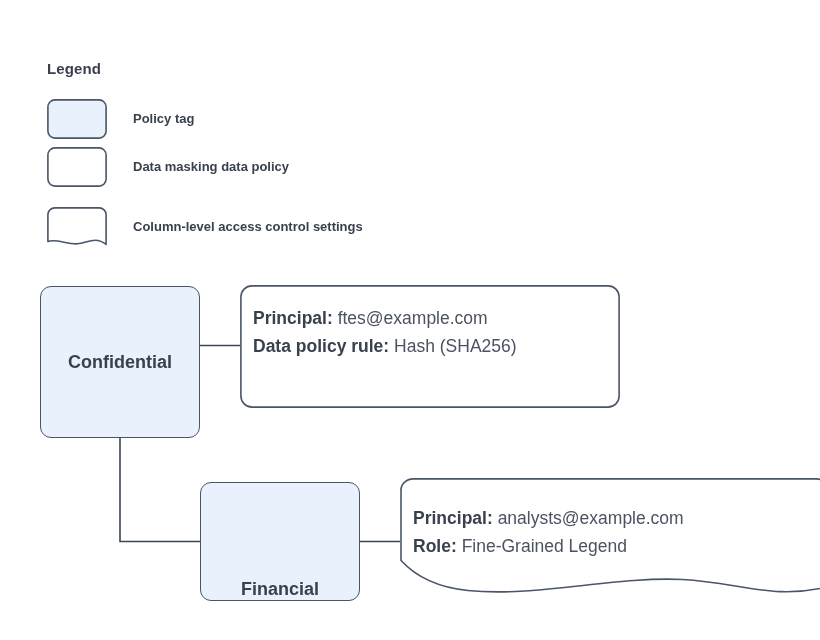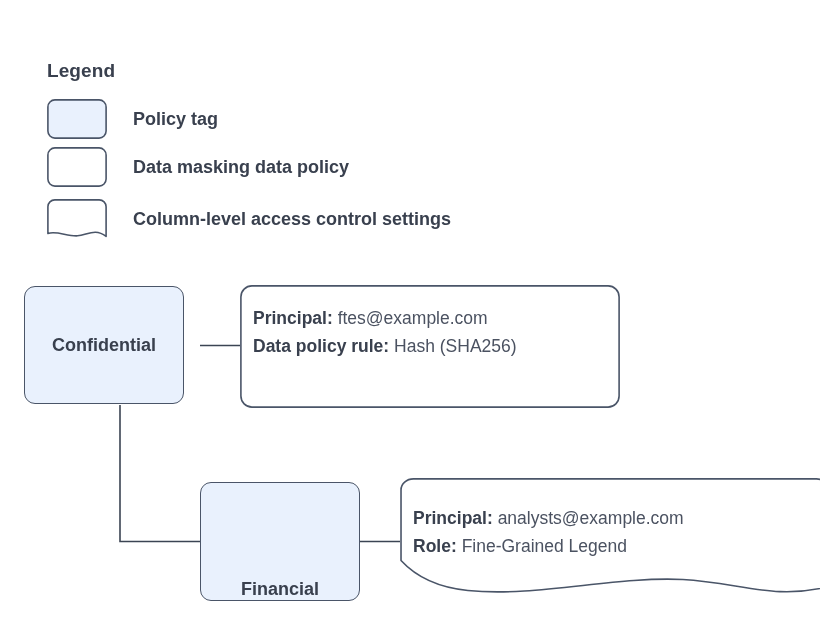--- a/index.html
+++ b/index.html
@@ -21,77 +21,77 @@
     left: 0; top: 0;
     width: 820px;
     height: 640px;
   }
 
   
   .legend-title {
     position: absolute;
     left: 47px;
     top: 60px;
-    font-size: 19px;
+    font-size: 15px;
     font-weight: bold;
     color: #39404e;
     letter-spacing: 0.1px;
     text-align: right;
   }
 
   .legend-row {
     position: absolute;
     left: 47px;
     width: 720px;
     height: 42px;
   }
   .legend-row.r0 { top: 99px; }
   .legend-row.r1 { top: 147px; text-align: right; }
-  .legend-row.r2 { top: 199px; }
+  .legend-row.r2 { top: 207px; }
 
   .legend-swatch {
     position: absolute;
     left: 0;
     top: 0;
     width: 60px;
     height: 40px;
   }
   .legend-swatch svg { display: block; }
 
   .legend-label {
     position: absolute;
     left: 86px;
     top: 0;
     height: 40px;
     line-height: 40px;
-    font-size: 18px;
+    font-size: 13px;
     font-weight: bold;
     color: #39404e;
     white-space: nowrap;
   }
 
   
   .node {
     position: absolute;
     box-sizing: border-box;
     border: 1.6px solid #4a5568;
     border-radius: 11px;
     background: #e9f1fd;
     display: flex;
     align-items: center;
     justify-content: center;
     font-size: 18px;
     font-weight: bold;
     color: #39404e;
   }
   #node-confidential {
-    left: 24px;
+    left: 40px;
     top: 286px;
     width: 160px;
-    height: 118px;
+    height: 152px;
   }
   #node-financial {
     left: 200px;
     top: 482px;
     width: 160px;
     height: 119px;
     align-items: flex-end;
   }
 
   

